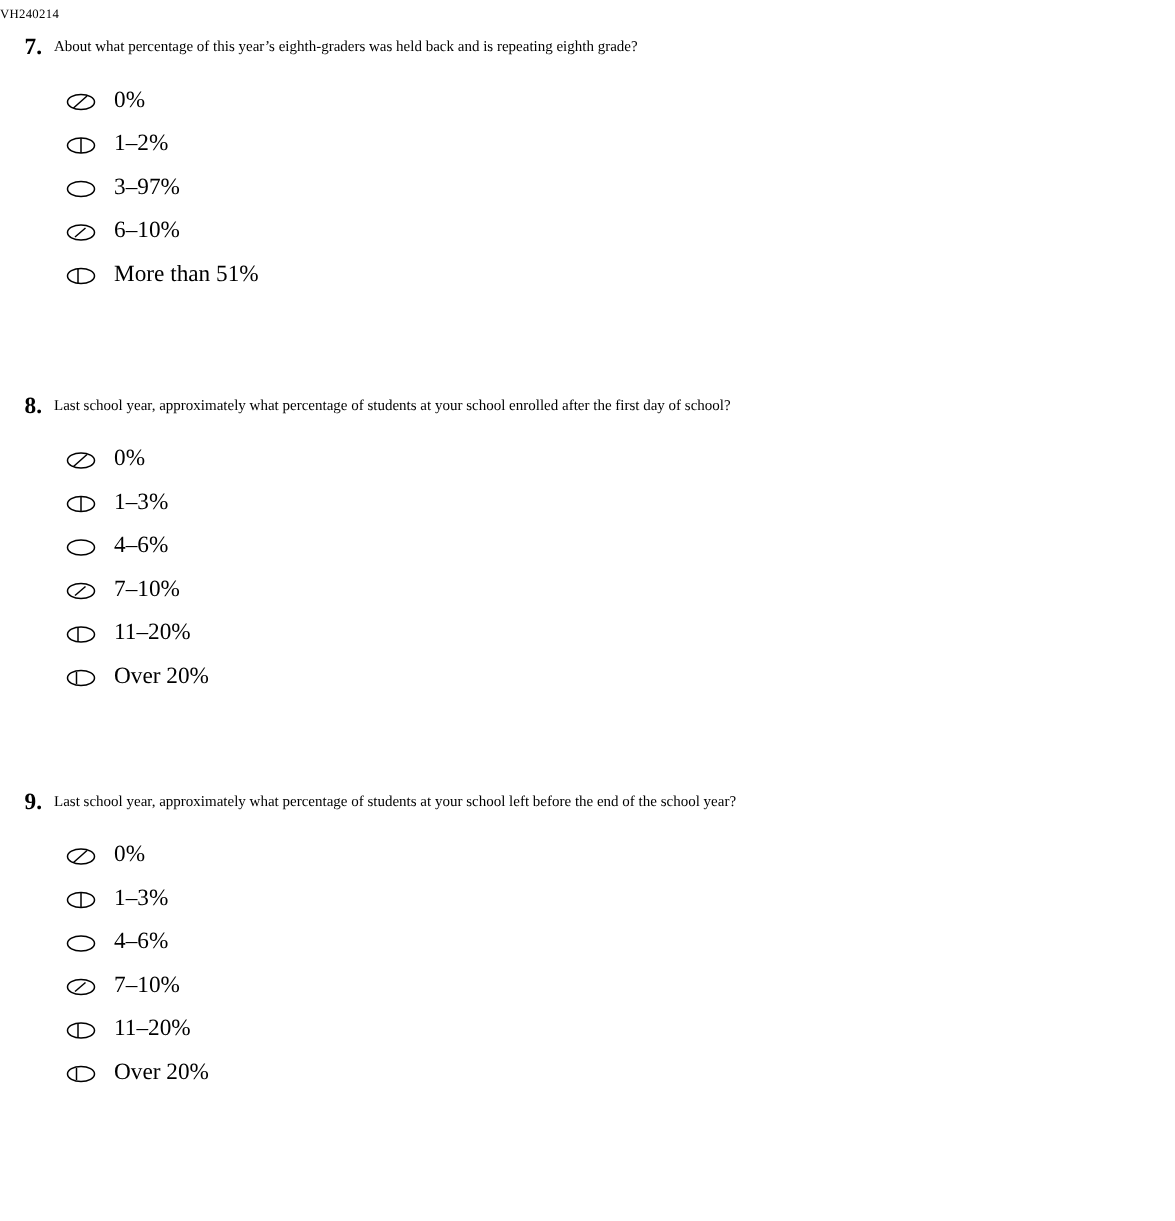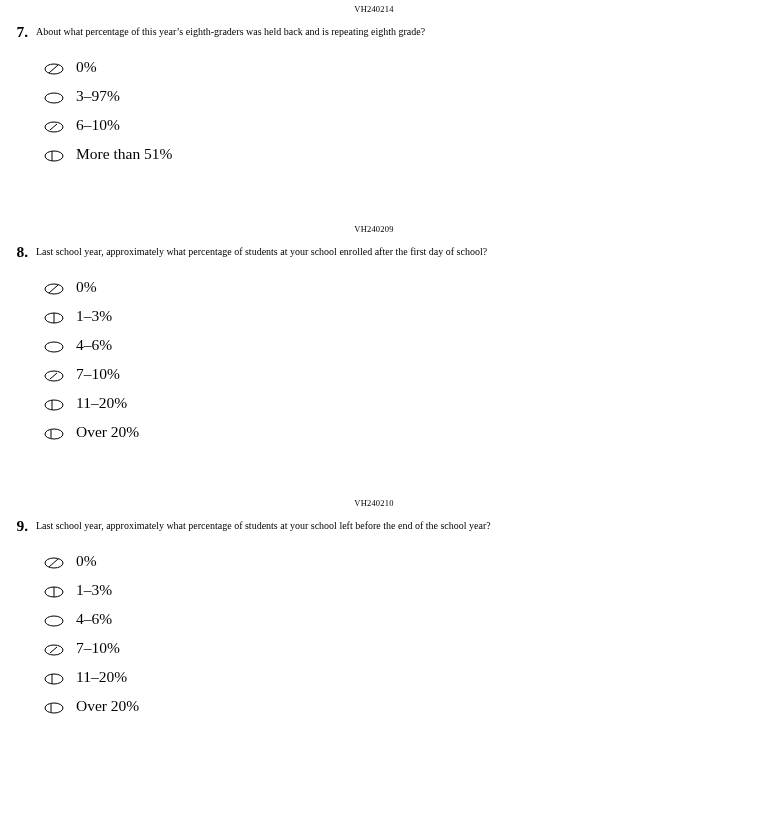--- a/index.html
+++ b/index.html
@@ -15,21 +15,21 @@
     position: relative;
     overflow: hidden;
   }
   .page {
     position: relative;
     width: 783px;
     height: 814px;
     box-sizing: border-box;
   }
   .item-code {
-    text-align: center;
+    text-align: left;
     font-family: "Liberation Serif", serif;
     font-size: 8.5px;
     letter-spacing: 0.2px;
     color: #000;
     padding-right: 35px;
   }
   .question-block {
     position: relative;
   }
   .q-row {
@@ -97,20 +97,29 @@
             <ellipse cx="10" cy="6" rx="9" ry="5" fill="none" stroke="#000" stroke-width="1"></ellipse>
             <path d="M5 10 L14 2" stroke="#000" stroke-width="1" fill="none"></path>
           </svg>
         </span>
         <span class="opt-label">0%</span>
       </div>
       <div class="option">
         <span class="bubble">
           <svg width="20" height="12" viewBox="0 0 20 12" xmlns="http://www.w3.org/2000/svg">
             <ellipse cx="10" cy="6" rx="9" ry="5" fill="none" stroke="#000" stroke-width="1"></ellipse>
+            <path d="M10 1 L10 11" stroke="#000" stroke-width="1" fill="none"></path>
+          </svg>
+        </span>
+        <span class="opt-label">1–2%</span>
+      </div>
+      <div class="option">
+        <span class="bubble">
+          <svg width="20" height="12" viewBox="0 0 20 12" xmlns="http://www.w3.org/2000/svg">
+            <ellipse cx="10" cy="6" rx="9" ry="5" fill="none" stroke="#000" stroke-width="1"></ellipse>
           </svg>
         </span>
         <span class="opt-label">3–97%</span>
       </div>
       <div class="option">
         <span class="bubble">
           <svg width="20" height="12" viewBox="0 0 20 12" xmlns="http://www.w3.org/2000/svg">
             <ellipse cx="10" cy="6" rx="9" ry="5" fill="none" stroke="#000" stroke-width="1"></ellipse>
             <path d="M6 9 L13 3" stroke="#000" stroke-width="1" fill="none"></path>
           </svg>
@@ -125,21 +134,20 @@
           </svg>
         </span>
         <span class="opt-label">More than 51%</span>
       </div>
     </div>
   </div>
 
   <div class="gap-after-7"></div>
 
   <div class="question-block">
-    <div class="item-code">VH240209</div>
     <div class="spacer-q7"></div>
     <div class="q-row">
       <div class="q-num">8.</div>
       <div class="q-text">Last school year, approximately what percentage of students at your school enrolled after the first day of school?</div>
     </div>
     <div class="options">
       <div class="option">
         <span class="bubble">
           <svg width="20" height="12" viewBox="0 0 20 12" xmlns="http://www.w3.org/2000/svg">
             <ellipse cx="10" cy="6" rx="9" ry="5" fill="none" stroke="#000" stroke-width="1"></ellipse>
@@ -191,21 +199,20 @@
           </svg>
         </span>
         <span class="opt-label">Over 20%</span>
       </div>
     </div>
   </div>
 
   <div class="gap-after-8"></div>
 
   <div class="question-block">
-    <div class="item-code">VH240210</div>
     <div class="spacer-q7"></div>
     <div class="q-row">
       <div class="q-num">9.</div>
       <div class="q-text">Last school year, approximately what percentage of students at your school left before the end of the school year?</div>
     </div>
     <div class="options">
       <div class="option">
         <span class="bubble">
           <svg width="20" height="12" viewBox="0 0 20 12" xmlns="http://www.w3.org/2000/svg">
             <ellipse cx="10" cy="6" rx="9" ry="5" fill="none" stroke="#000" stroke-width="1"></ellipse>

